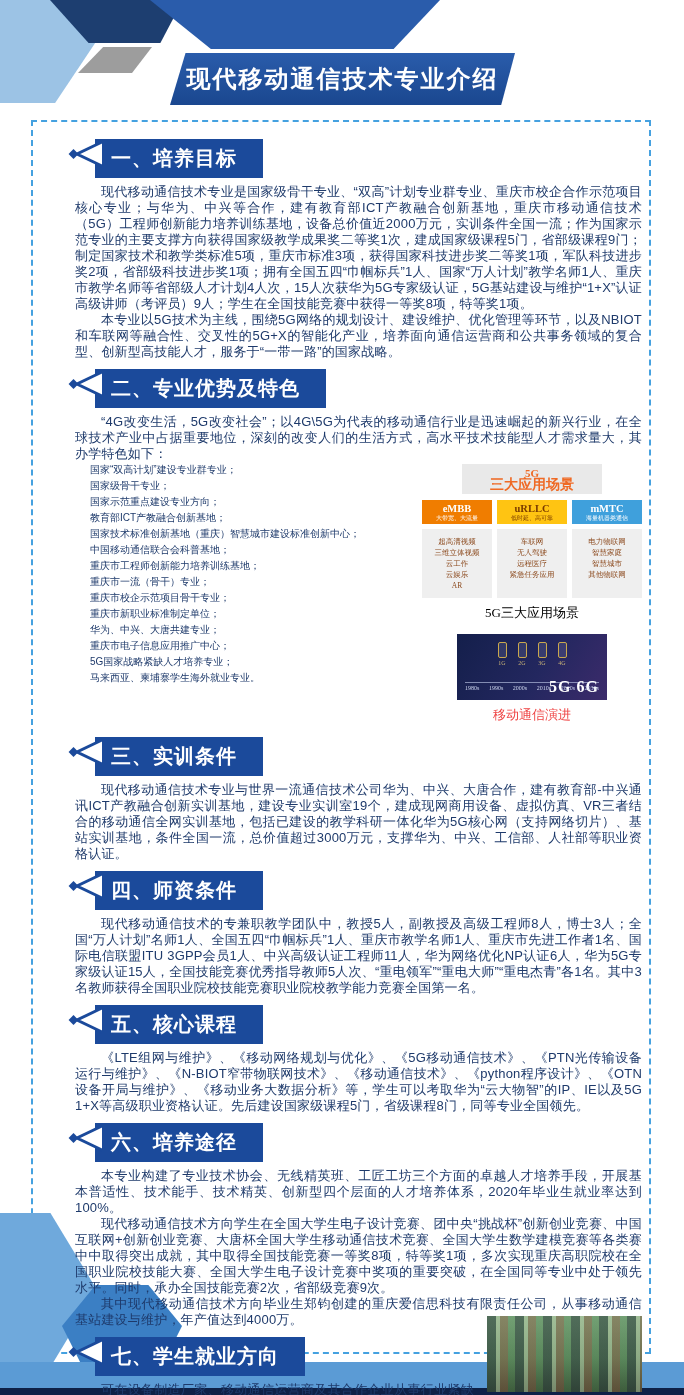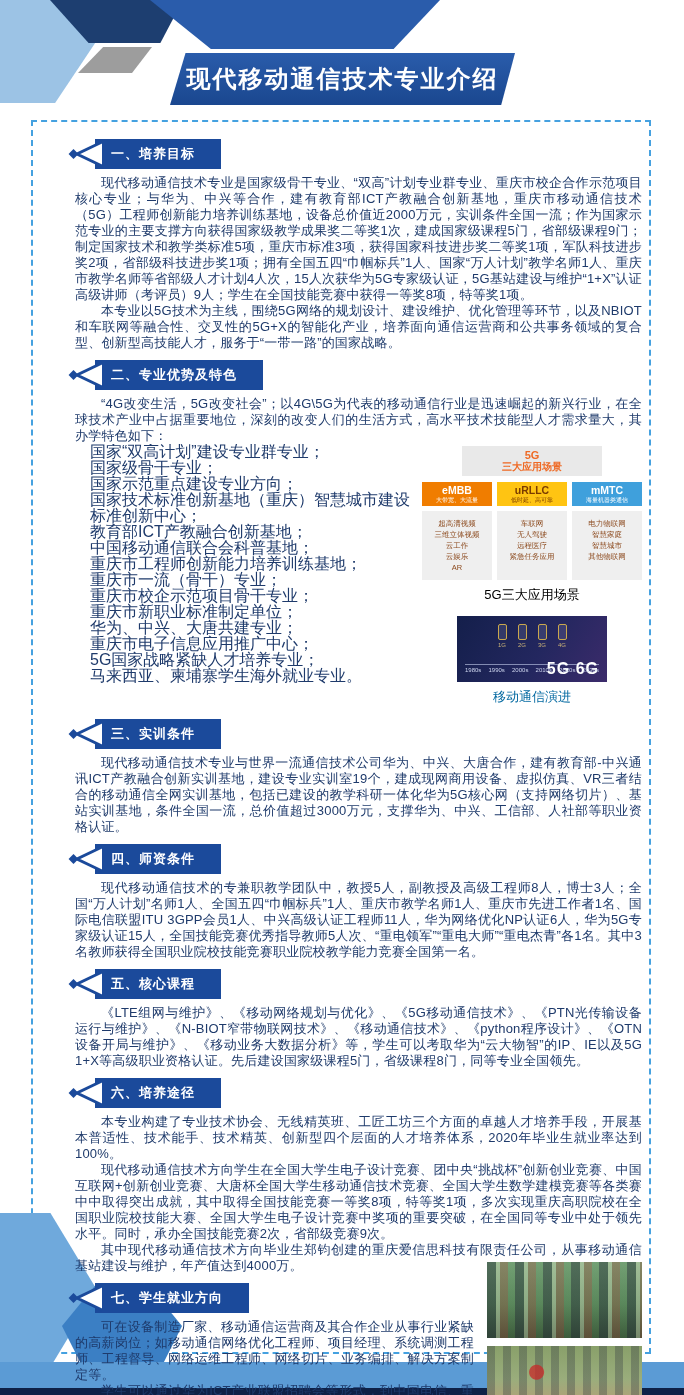--- a/index.html
+++ b/index.html
@@ -33,37 +33,37 @@
 
   
   .dashed-border{position:absolute;left:31px;top:120px;width:620px;height:1234px;
                  border:2px dashed #45a1e0;box-sizing:border-box;z-index:1;}
 
   
   .content{position:absolute;left:32px;top:122px;width:618px;z-index:3;
            padding:8px 8px 0 43px;box-sizing:border-box;}
   .sec{margin:0;}
   .sec-header{position:relative;display:inline-block;margin:9px 0 6px 20px;
-              background:#1b4a9b;color:#ffffff;font-size:13px;font-weight:bold;
+              background:#1b4a9b;color:#ffffff;font-size:20px;font-weight:bold;
               letter-spacing:1px;padding:6px 26px 6px 16px;}
   .marker{position:absolute;left:-27px;top:0px;width:36px;height:30px;}
   .paras{margin:0;}
   .para{margin:0;text-indent:2em;font-size:13px;line-height:16px;text-align:justify;
         letter-spacing:.2px;}
 
   
   .s2-body{overflow:hidden;}
-  .right-col{float:right;width:220px;margin:2px 0 4px 8px;}
-  .features{overflow:hidden;font-size:16px;line-height:16px;}
+  .right-col{float:right;width:220px;margin:2px 0 4px 8px;font-family:Liberation Serif, serif;}
+  .features{overflow:hidden;font-size:10px;line-height:16px;}
   .feature-item{padding-left:15px;text-align:left;}
 
   .fg-titlebox{width:140px;margin:0 auto 6px;background:#e9e9e9;text-align:center;
                padding:3px 0;color:#ef6a25;font-weight:bold;}
   .fg-title-l1{font-size:11px;line-height:12px;}
-  .fg-title-l2{font-size:10px;line-height:12px;}
+  .fg-title-l2{font-size:14px;line-height:12px;}
   .fg-cols{display:flex;gap:5px;}
   .fg-col{flex:1;display:flex;flex-direction:column;}
   .fg-head{text-align:center;padding:3px 0 2px;}
   .fg-name{font-size:10.5px;font-weight:bold;line-height:11px;}
   .fg-sub{font-size:6px;line-height:8px;}
   .fg-items{margin-top:5px;background:#efefef;flex:1;min-height:62px;
             padding:7px 12px;text-align:center;box-sizing:border-box;}
   .fg-item{font-size:7.5px;line-height:11px;color:#8c4a1e;}
   .fg-caption{margin-top:6px;text-align:center;font-size:13px;color:#000000;}
 
@@ -72,21 +72,21 @@
        padding:8px 8px 2px;}
   .evo-row{display:flex;gap:11px;align-items:center;height:34px;flex-direction:column;}
   .gen{text-align:center;}
   .phone{display:block;width:7px;height:14px;border:1px solid #caa84e;border-radius:2px;
          margin:0 auto 2px;background:rgba(255,255,255,.10);}
   .gen-label{color:#c9b277;font-size:6px;line-height:7px;display:block;}
   .evo-big{color:#ffffff;font-weight:bold;font-size:16px;margin-left:auto;letter-spacing:1px;
            align-self:center;white-space:nowrap;}
   .evo-timeline{display:flex;justify-content:space-between;border-top:1px solid rgba(200,210,240,.6);
                 margin-top:6px;padding-top:2px;font-size:6px;color:#cdd5ee;}
-  .evo-caption{margin-top:6px;text-align:center;font-size:13px;color:#0369a1;}
+  .evo-caption{margin-top:6px;text-align:center;font-size:13px;color:#ef4444;}
 
   
   .s7{position:relative;}
   .s7 .paras{padding-right:168px;}
   .photo-col{position:absolute;right:0;top:-12px;width:155px;}
   .photo{width:155px;margin-bottom:8px;}
   .photo-1{height:76px;background:
      repeating-linear-gradient(90deg, rgba(25,30,45,.45) 0 9px, rgba(240,230,210,.30) 9px 13px,
         rgba(150,40,40,.30) 13px 21px, rgba(25,60,35,.12) 21px 28px),
      linear-gradient(180deg,#7fae7f 0%,#639263 55%,#42603f 100%);}
@@ -222,22 +222,22 @@
                 <span>2030s</span>
               </div>
           </div>
           <div class="evo-caption">移动通信演进</div>
         </div>
 
         <div class="features">
             <div class="feature-item">国家“双高计划”建设专业群专业；</div>
             <div class="feature-item">国家级骨干专业；</div>
             <div class="feature-item">国家示范重点建设专业方向；</div>
+            <div class="feature-item">教育部ICT产教融合创新基地；</div>
             <div class="feature-item">国家技术标准创新基地（重庆）智慧城市建设标准创新中心；</div>
-            <div class="feature-item">教育部ICT产教融合创新基地；</div>
             <div class="feature-item">中国移动通信联合会科普基地；</div>
             <div class="feature-item">重庆市工程师创新能力培养训练基地；</div>
             <div class="feature-item">重庆市一流（骨干）专业；</div>
             <div class="feature-item">重庆市校企示范项目骨干专业；</div>
             <div class="feature-item">重庆市新职业标准制定单位；</div>
             <div class="feature-item">华为、中兴、大唐共建专业；</div>
             <div class="feature-item">重庆市电子信息应用推广中心；</div>
             <div class="feature-item">5G国家战略紧缺人才培养专业；</div>
             <div class="feature-item">马来西亚、柬埔寨学生海外就业专业。</div>
           </div>

